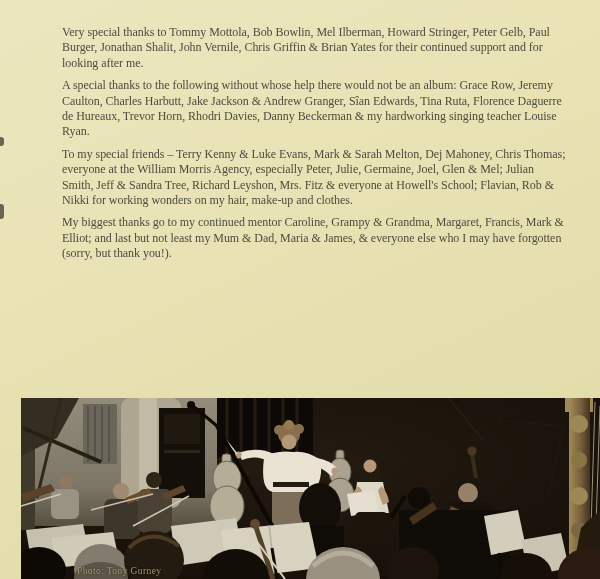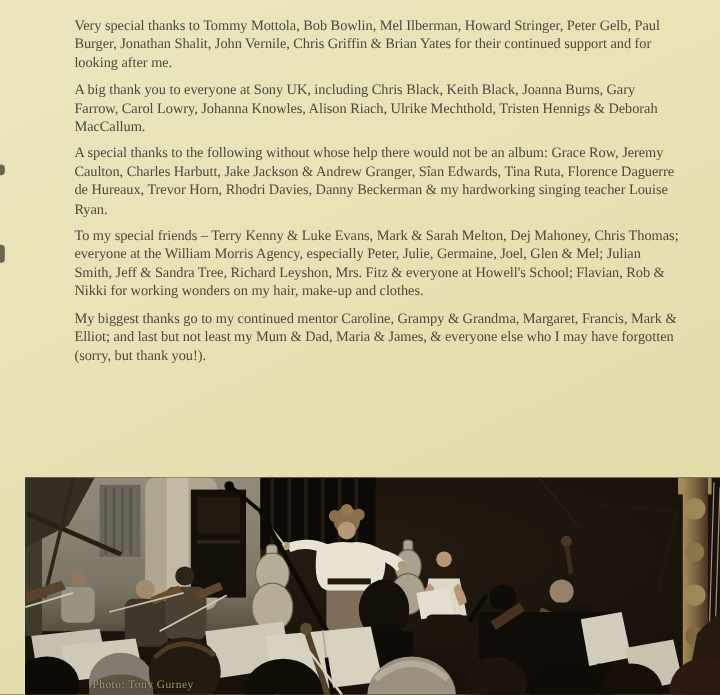--- a/index.html
+++ b/index.html
@@ -4,21 +4,21 @@
 <title>Booklet acknowledgements page</title>
 <style>
   html,body { margin:0; padding:0; background:#222; }
   .page {
     position:relative; width:600px; height:579px; overflow:hidden;
     background: linear-gradient(155deg, #ece6bf 0%, #e8e2b4 40%, #e3dcab 78%, #ddd6a2 100%);
     font-family:"Liberation Serif","DejaVu Serif",serif;
   }
   .text-area {
     position:absolute; top:0; left:0; right:0;
-    padding:14px 33px 0 62px;
+    padding:25px 33px 0 62px;
     font-size:12px; line-height:15.4px; letter-spacing:-0.05px;
     color:#4d4b40;
     text-rendering:optimizeLegibility;
   }
   .para { margin:0 0 7px 0; }
   .sentence { display:block; }
   .scan-nick { position:absolute; left:0; width:4px; background:#6b6550; border-radius:0 3px 3px 0; }
   .nick-a { top:137px; height:9px; }
   .nick-b { top:204px; height:15px; }
   .photo-wrap {
@@ -36,21 +36,20 @@
 </head>
 <body>
 
 <div class="page">
 
   <div class="text-area">
     <div class="para">
       <span class="sentence">Very special thanks to Tommy Mottola, Bob Bowlin, Mel Ilberman, Howard Stringer, Peter Gelb, Paul Burger, Jonathan Shalit, John Vernile, Chris Griffin &amp; Brian Yates for their continued support and for looking after me.</span>
     </div>
     <div class="para">
-      <span class="sentence">A big thank you to everyone at Sony UK, including Chris Black, Keith Black, Joanna Burns, Gary Farrow, Carol Lowry, Johanna Knowles, Alison Riach, Ulrike Mechthold, Tristen Hennigs &amp; Deborah MacCallum.</span>
     </div>
     <div class="para">
       <span class="sentence">A special thanks to the following without whose help there would not be an album: Grace Row, Jeremy Caulton, Charles Harbutt, Jake Jackson &amp; Andrew Granger, Sîan Edwards, Tina Ruta, Florence Daguerre de Hureaux, Trevor Horn, Rhodri Davies, Danny Beckerman &amp; my hardworking singing teacher Louise Ryan.</span>
     </div>
     <div class="para">
       <span class="sentence">To my special friends – Terry Kenny &amp; Luke Evans, Mark &amp; Sarah Melton, Dej Mahoney, Chris Thomas; everyone at the William Morris Agency, especially Peter, Julie, Germaine, Joel, Glen &amp; Mel; Julian Smith, Jeff &amp; Sandra Tree, Richard Leyshon, Mrs. Fitz &amp; everyone at Howell's School; Flavian, Rob &amp; Nikki for working wonders on my hair, make-up and clothes.</span>
     </div>
     <div class="para">
       <span class="sentence">My biggest thanks go to my continued mentor Caroline, Grampy &amp; Grandma, Margaret, Francis, Mark &amp; Elliot; and last but not least my Mum &amp; Dad, Maria &amp; James, &amp; everyone else who I may have forgotten (sorry, but thank you!).</span>
     </div>

